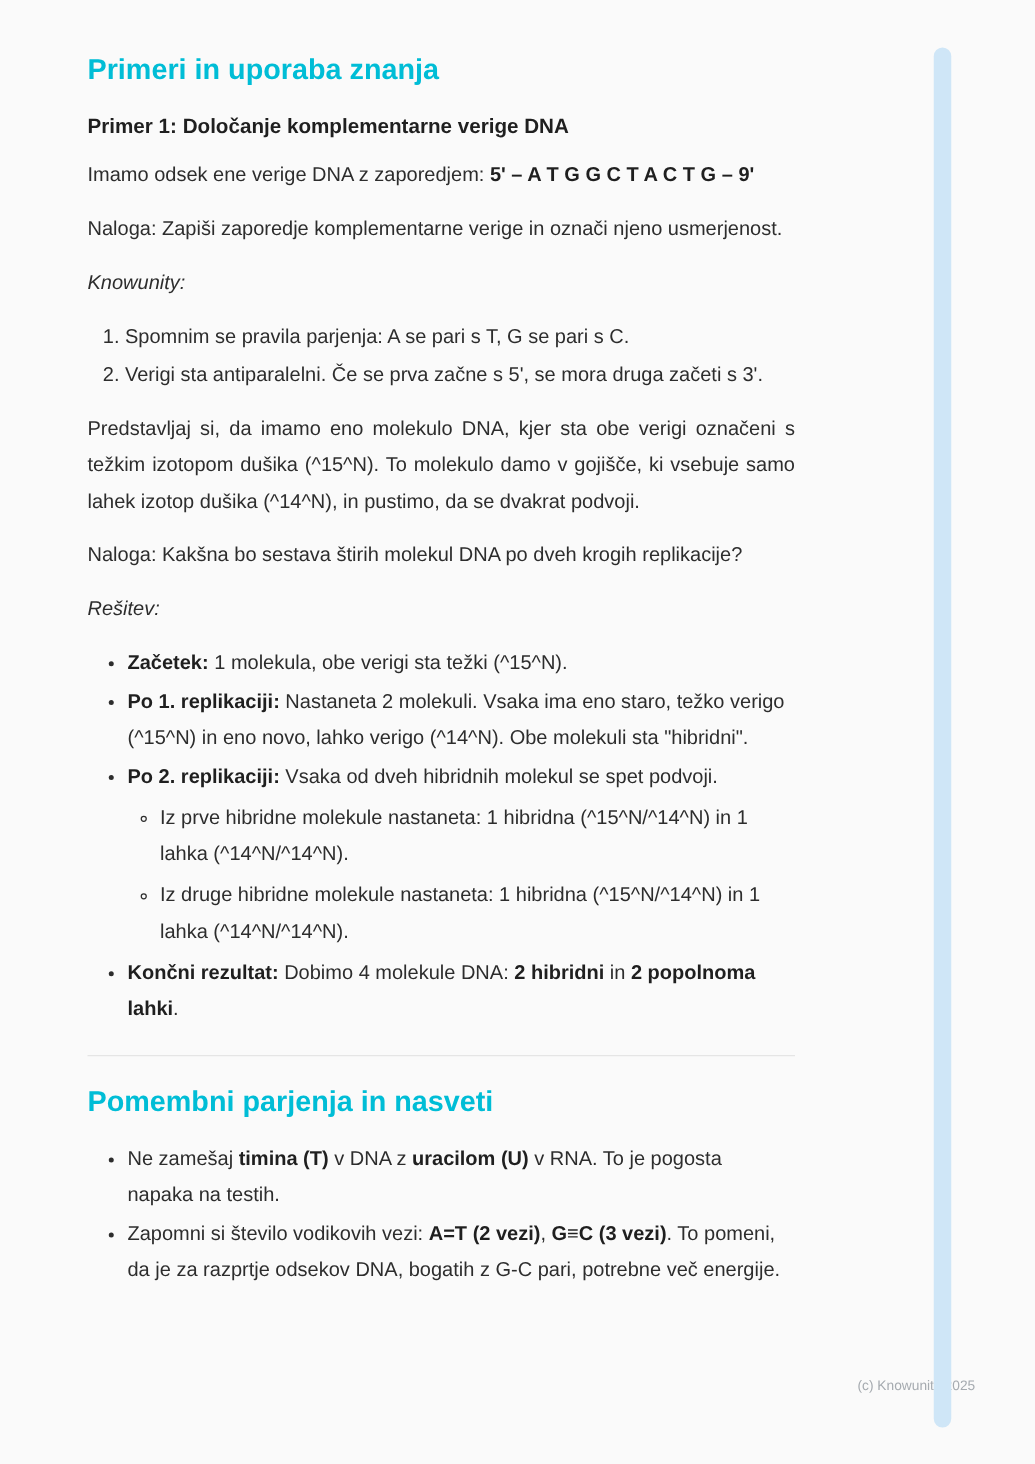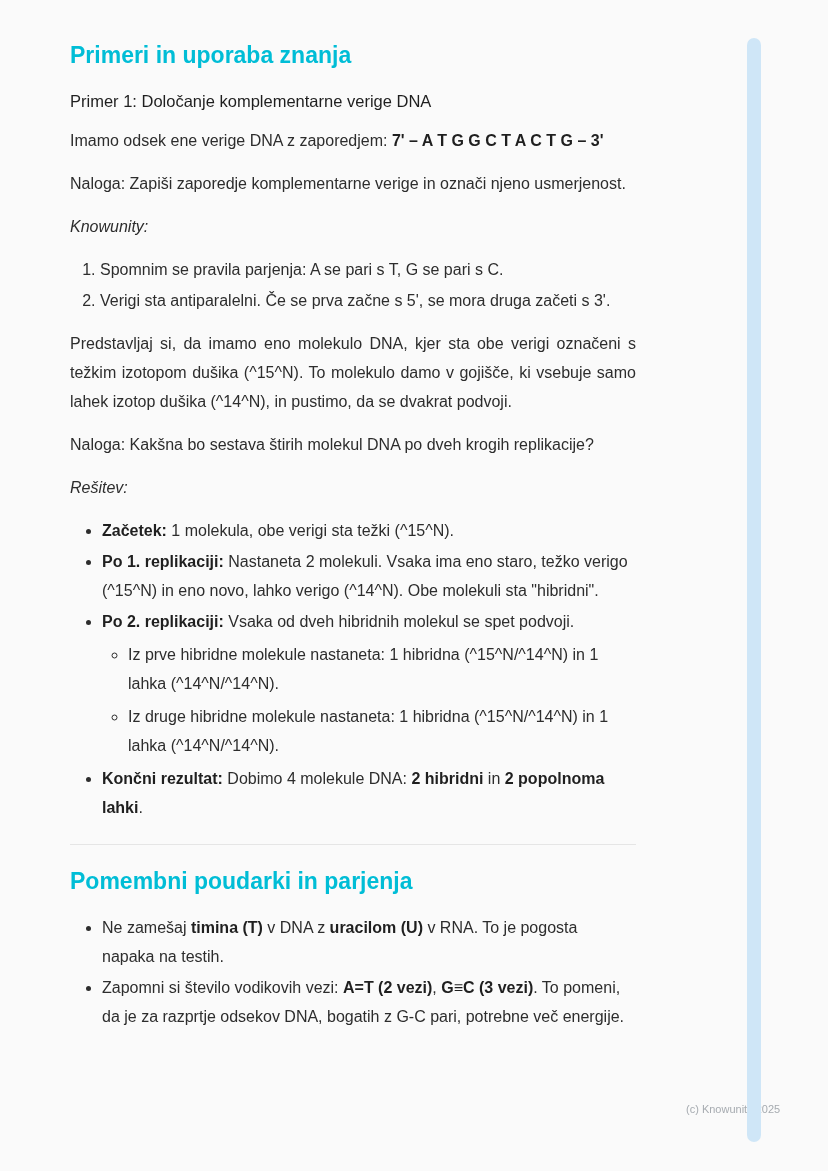--- a/index.html
+++ b/index.html
@@ -25,21 +25,21 @@
     color:var(--text);
     font-size:16px;line-height:29px;
   }
   h1.accent,h2.accent{
     color:var(--accent);
     font-size:23px;line-height:28px;font-weight:700;
   }
   h1.accent{margin:8px 0 22px;}
   h2.accent{margin:22px 0 18px;}
   h3{
-    font-size:16.5px;line-height:21px;font-weight:400;
+    font-size:16.5px;line-height:21px;font-weight:700;
     color:var(--heading);
     margin:8px 0 14px;
   }
   p{margin:14px 0;}
   p.justify{text-align:justify;}
   .em{font-style:italic;}
   strong{color:var(--heading);font-weight:700;}
   ol{margin:14px 0;padding-left:30px;}
   ol>li{margin:2px 0;}
   ul.top{margin:14px 8px;padding-left:24px;list-style:disc;}
@@ -65,21 +65,21 @@
 </head>
 <body>
 
 <div class="page">
   <div class="content">
 
     <h1 class="accent">Primeri in uporaba znanja</h1>
 
     <h3>Primer 1: Določanje komplementarne verige DNA</h3>
 
-    <p><span>Imamo odsek ene verige DNA z zaporedjem: </span><strong>7' – A T G G C T A C T G – 3'</strong></p>
+    <p><span>Imamo odsek ene verige DNA z zaporedjem: </span><strong>5' – A T G G C T A C T G – 9'</strong></p>
 
     <p>Naloga: Zapiši zaporedje komplementarne verige in označi njeno usmerjenost.</p>
 
     <p class="em">Knowunity:</p>
 
     <ol>
       <li>Spomnim se pravila parjenja: A se pari s T, G se pari s C.</li>
       <li>Verigi sta antiparalelni. Če se prva začne s 5', se mora druga začeti s 3'.</li>
     </ol>
 
@@ -98,21 +98,21 @@
         <ul class="sub">
           <li>Iz prve hibridne molekule nastaneta: 1 hibridna (^15^N/^14^N) in 1 lahka (^14^N/^14^N).</li>
           <li>Iz druge hibridne molekule nastaneta: 1 hibridna (^15^N/^14^N) in 1 lahka (^14^N/^14^N).</li>
         </ul>
       </li>
       <li><strong>Končni rezultat:</strong><span> Dobimo 4 molekule DNA: </span><strong>2 hibridni</strong><span> in </span><strong>2 popolnoma lahki</strong><span>.</span></li>
     </ul>
 
     <hr class="divider">
 
-    <h2 class="accent">Pomembni poudarki in parjenja</h2>
+    <h2 class="accent">Pomembni parjenja in nasveti</h2>
 
     <ul class="top">
       <li><span>Ne zamešaj </span><strong>timina (T)</strong><span> v DNA z </span><strong>uracilom (U)</strong><span> v RNA. To je pogosta napaka na testih.</span></li>
       <li><span>Zapomni si število vodikovih vezi: </span><strong>A=T (2 vezi)</strong><span>, </span><strong>G≡C (3 vezi)</strong><span>. To pomeni, da je za razprtje odsekov DNA, bogatih z G-C pari, potrebne več energije.</span></li>
     </ul>
 
   </div>
 
   <div class="footer">(c) Knowunity 2025</div>
 

